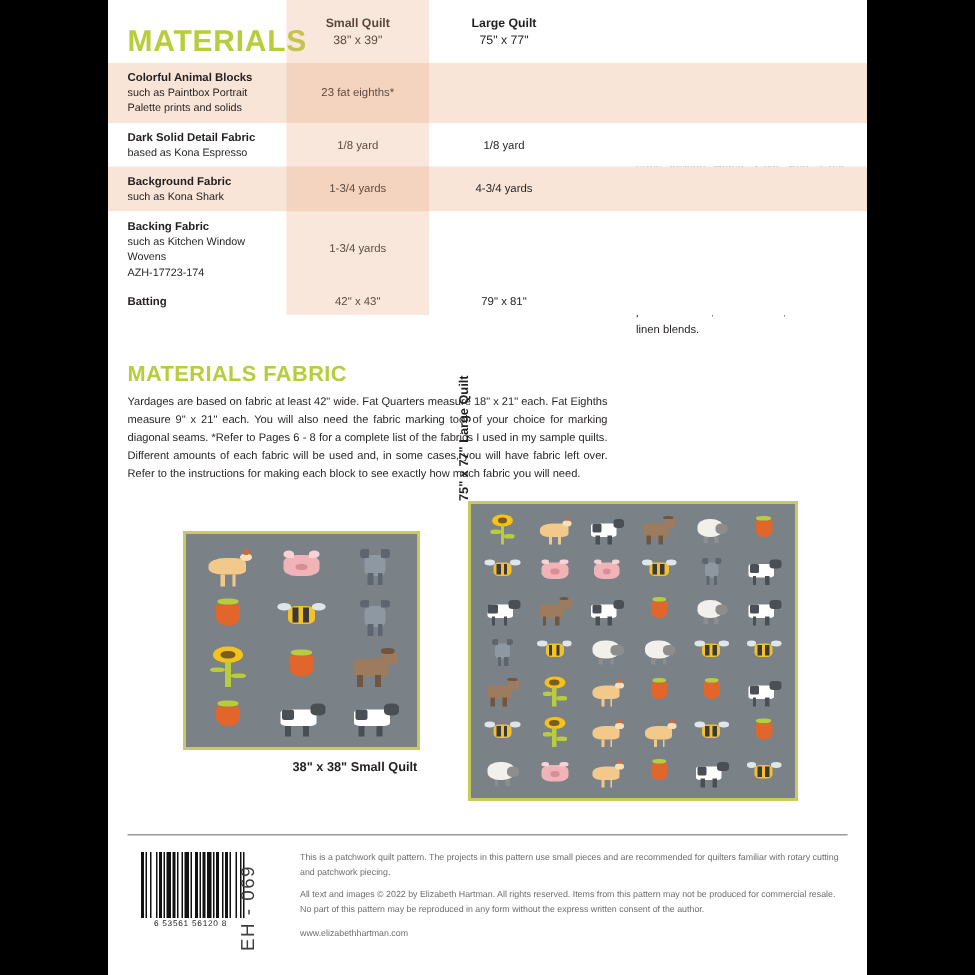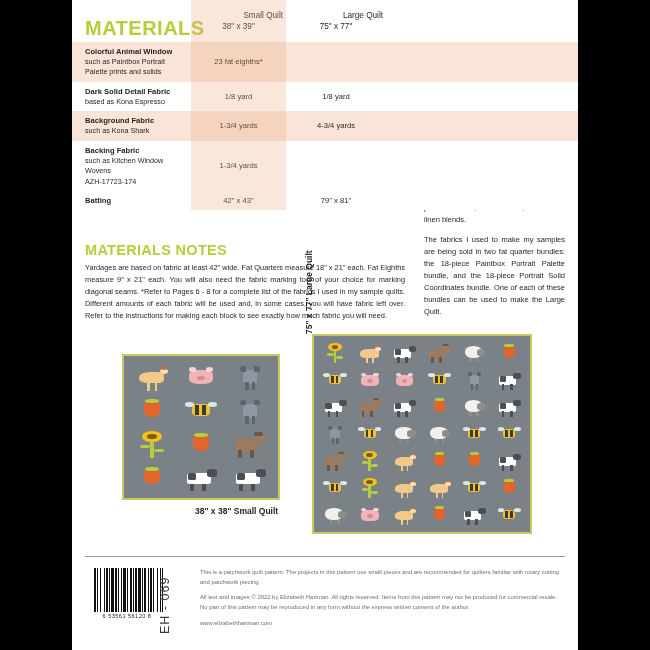--- a/index.html
+++ b/index.html
@@ -46,21 +46,21 @@
     line-height: 1;
     padding-top: 14px;
   }
   .sec-title {
     color: #b9cc3c;
     font-size: 14.5px;
     font-weight: bold;
     letter-spacing: 0.3px;
     line-height: 1.1;
   }
-  .colhead-name { font-size: 8.2px; font-weight: normal; color: #231f20; line-height: 1.35; text-align: right; }
+  .colhead-name { font-size: 8.2px; font-weight: bold; color: #231f20; line-height: 1.35; }
   .colhead-size { font-size: 8.2px; color: #231f20; line-height: 1.35; }
 
   .fab-name { font-size: 7.6px; font-weight: bold; color: #231f20; line-height: 1.45; }
   .fab-sub  { font-size: 7.2px; color: #231f20; line-height: 1.45; }
   .cellval  { font-size: 7.6px; color: #231f20; line-height: 1.5; }
 
   .notes-body {
     font-size: 7.4px; color: #231f20;
     line-height: 1.62; text-align: justify;
     padding: 3px 0 0 0;
@@ -119,21 +119,21 @@
         <div class="colhead-name">Large Quilt</div>
         <div class="colhead-size">75" x 77"</div>
       </div>
       <div class="col-gap"></div>
       <div class="col-right"></div>
     </div>
 
     <div id="mat-rows">
         <div class="mat-row band-shade">
           <div class="col-name">
-            <div class="fab-name">Colorful Animal Window</div>
+            <div class="fab-name">Colorful Animal Blocks</div>
             <div class="fab-sub">such as Paintbox Portrait Palette prints and solids</div>
           </div>
           <div class="col-small" style="display: flex; align-items: center; justify-content: center;">
             <div class="cellval">23 fat eighths*</div>
           </div>
           <div class="col-gap"></div>
           <div class="col-right"></div>
         </div>
         <div class="mat-row band-plain">
           <div class="col-name">
@@ -185,33 +185,32 @@
           <div class="col-large" style="display: flex; align-items: center; justify-content: center;">
             <div class="cellval">79" x 81"</div>
           </div>
           <div class="col-gap"></div>
           <div class="col-right"></div>
         </div>
       </div>
   </div>
 
   <div style="position:absolute; left:13px; top:243px; width:320px;">
-    <div class="sec-title">MATERIALS NOTES</div>
+    <div class="sec-title">MATERIALS FABRIC</div>
     <div class="notes-body">Yardages are based on fabric at least 42" wide. Fat Quarters measure 18" x 21" each. Fat Eighths measure 9" x 21" each. You will also need the fabric marking tool of your choice for marking diagonal seams. *Refer to Pages 6 - 8 for a complete list of the fabrics I used in my sample quilts. Different amounts of each fabric will be used and, in some cases, you will have fabric left over. Refer to the instructions for making each block to see exactly how much fabric you will need.</div>
   </div>
 
   <div style="position:absolute; left:352px; top:46px; width:141px;">
     <div class="sec-title">ABOUT THIS PATTERN</div>
     <div class="rt-body" style="margin-top:4px">This pattern includes instructions for making sampler quilts in two sizes. Both sizes include Horse, Cow, Bee, Goat, Sheep, Chicken, Pig, Short and Tall Sunflower, and Strawberry Blocks. All of the blocks are pieced using conventional patchwork techniques.</div>
   </div>
 
   <div style="position:absolute; left:352px; top:158px; width:141px;">
     <div class="sec-title">FABRIC NOTES</div>
     <div class="rt-body" style="margin-top:4px">The Robert Kaufman Fabrics used in my samples include prints from my Paintbox print collection, Kona Solids, and Essex linen blends.</div>
-    <div class="rt-body">The fabrics I used to make my samples are being sold in two fat quarter bundles: the 18-piece Paintbox Portrait Palette bundle, and the 18-piece Portrait Solid Coordinates bundle. One of each of these bundles can be used to make the Large Quilt.</div>
   </div>
 
   <div class="quilt" id="quilt-small" style="left:50px; top:354px; width:158px; height:146px;">
     <div class="quilt-grid" id="grid-small" style="display: grid; padding: 4px; gap: 1px; grid-template-columns: repeat(3, 1fr); grid-template-rows: repeat(4, 1fr);">
         <div style="position: relative; overflow: hidden;">
           <div style="position: relative; width: 48px; height: 34px;">
             <div style="position: absolute; left: 22%; top: 34%; width: 54%; height: 34%; background: rgb(242, 201, 139); border-radius: 45% 30% 25% 35%;"></div>
             <div style="position: absolute; left: 66%; top: 26%; width: 18%; height: 16%; background: rgb(250, 223, 180); border-radius: 45%;"></div>
             <div style="position: absolute; left: 70%; top: 18%; width: 10%; height: 10%; background: rgb(207, 106, 58); border-radius: 40%;"></div>
             <div style="position: absolute; left: 40%; top: 68%; width: 5%; height: 22%; background: rgb(242, 201, 139);"></div>

